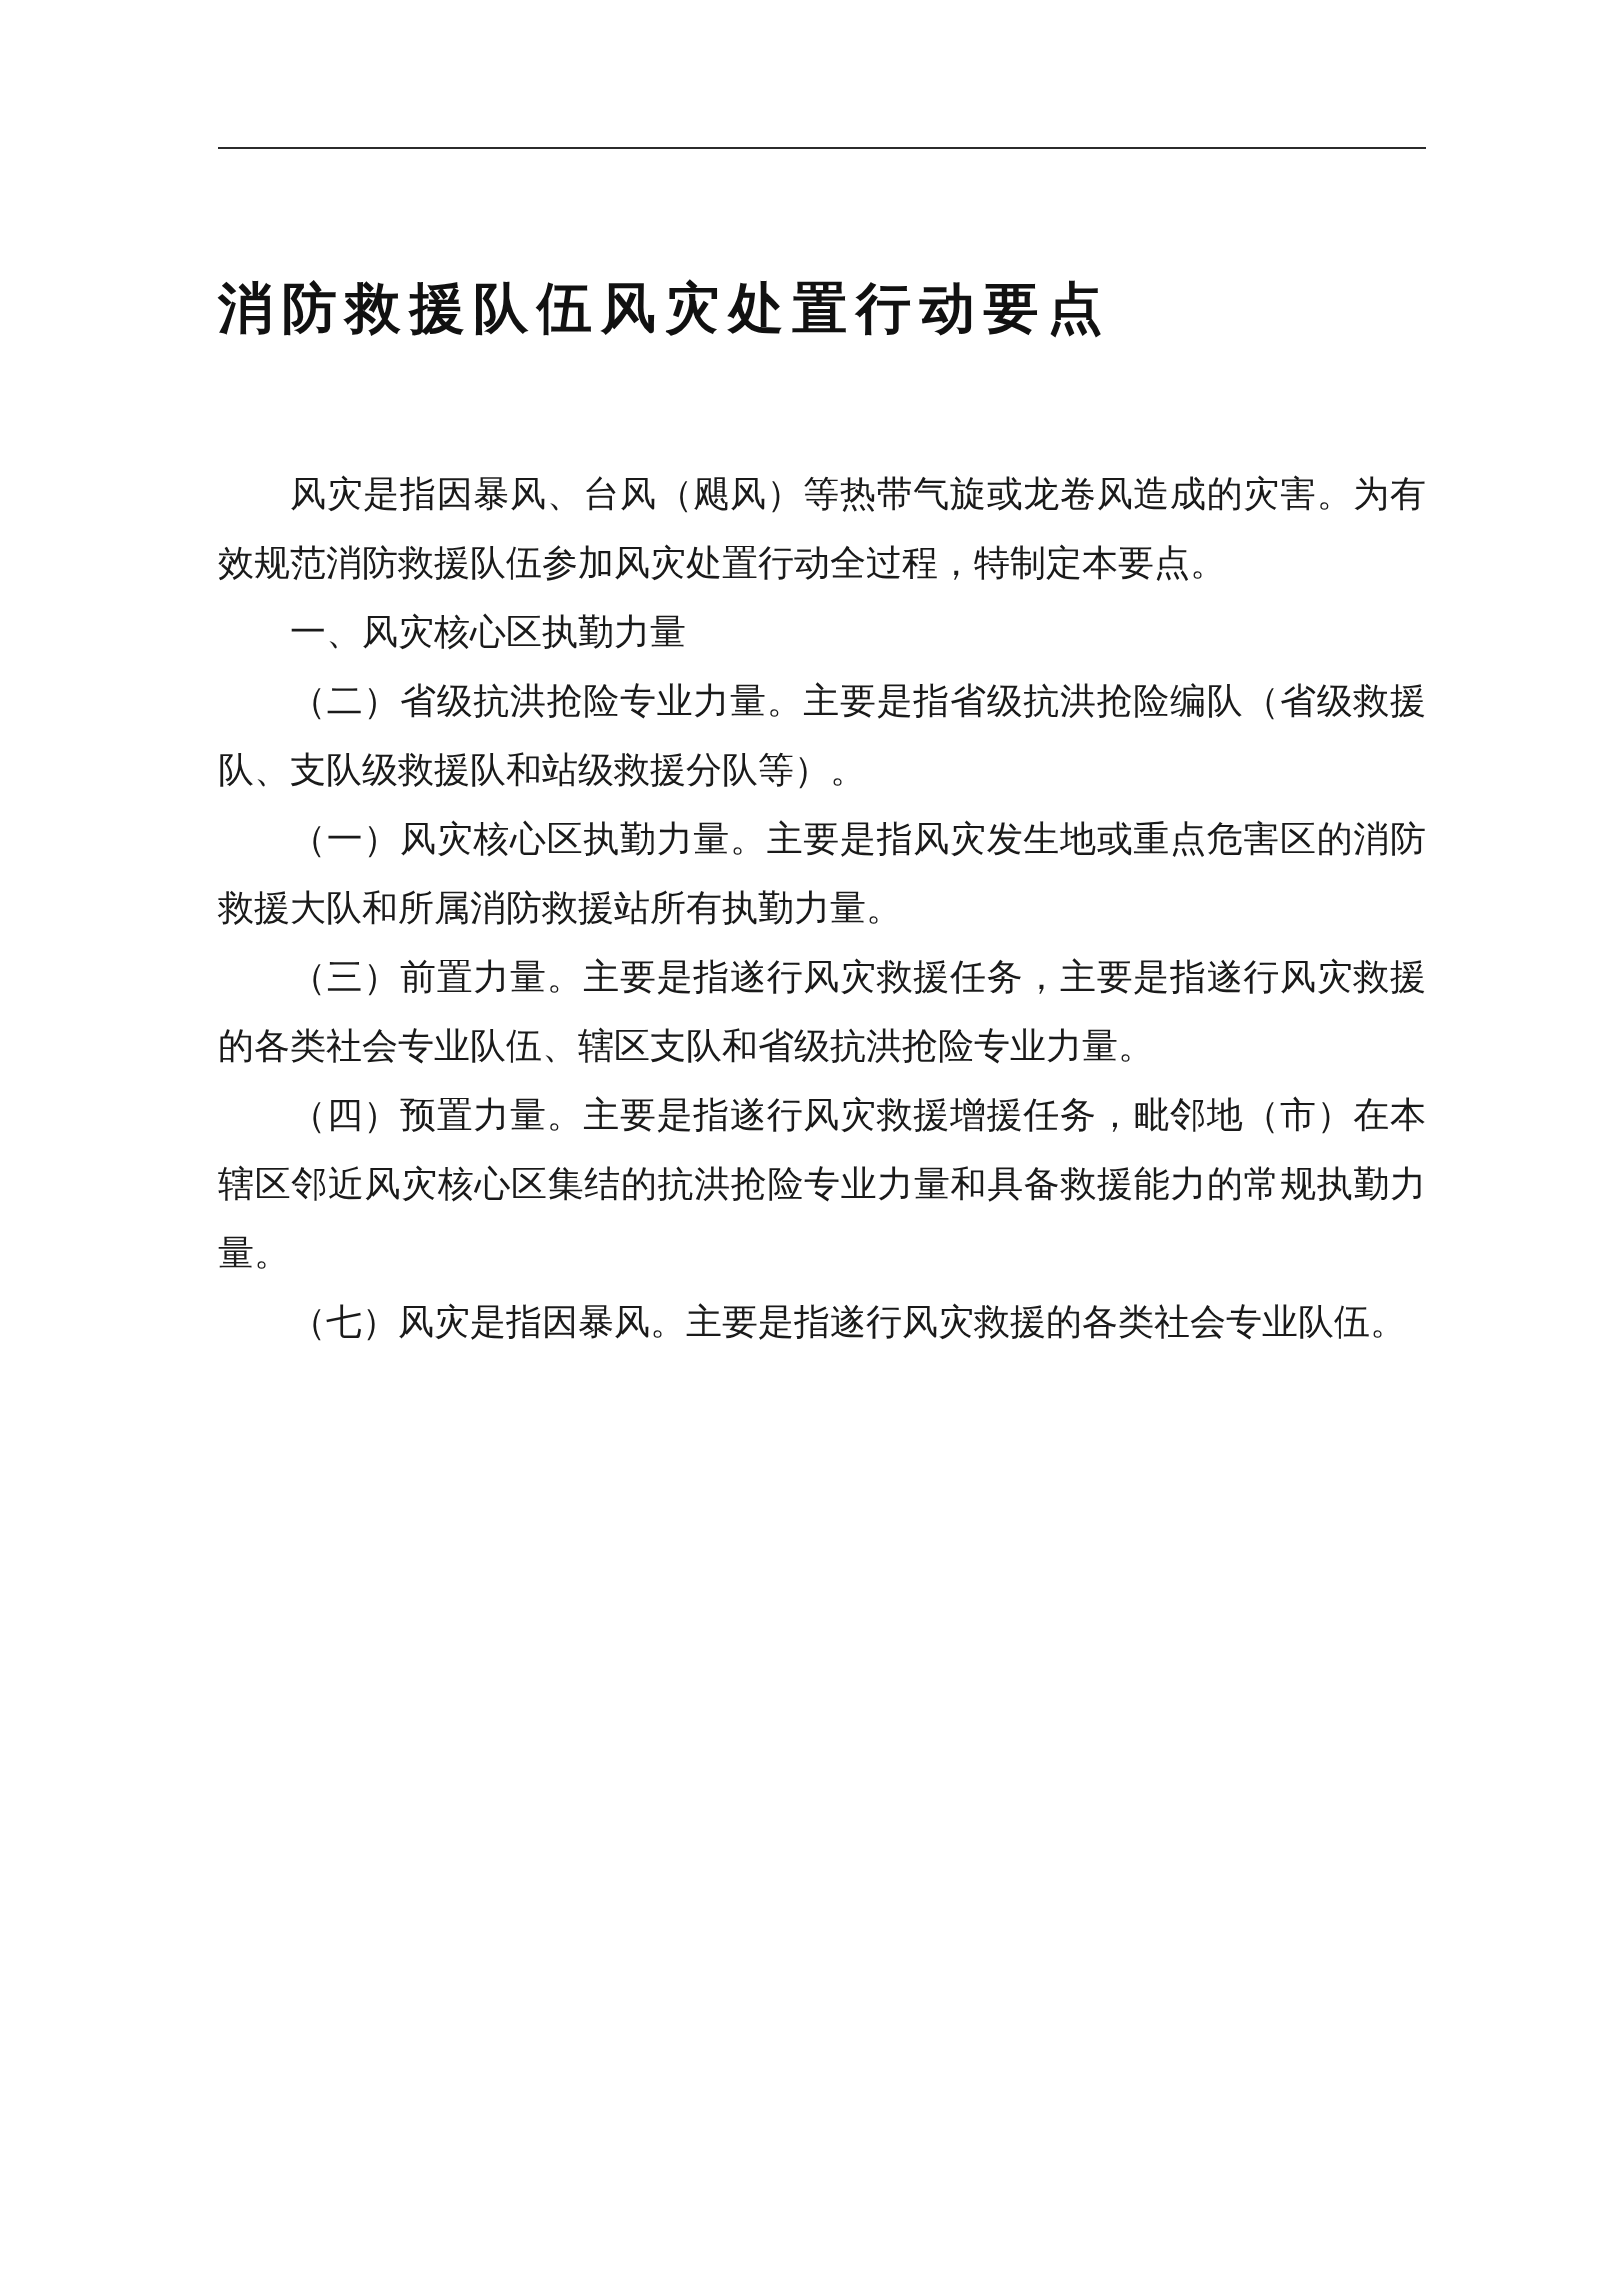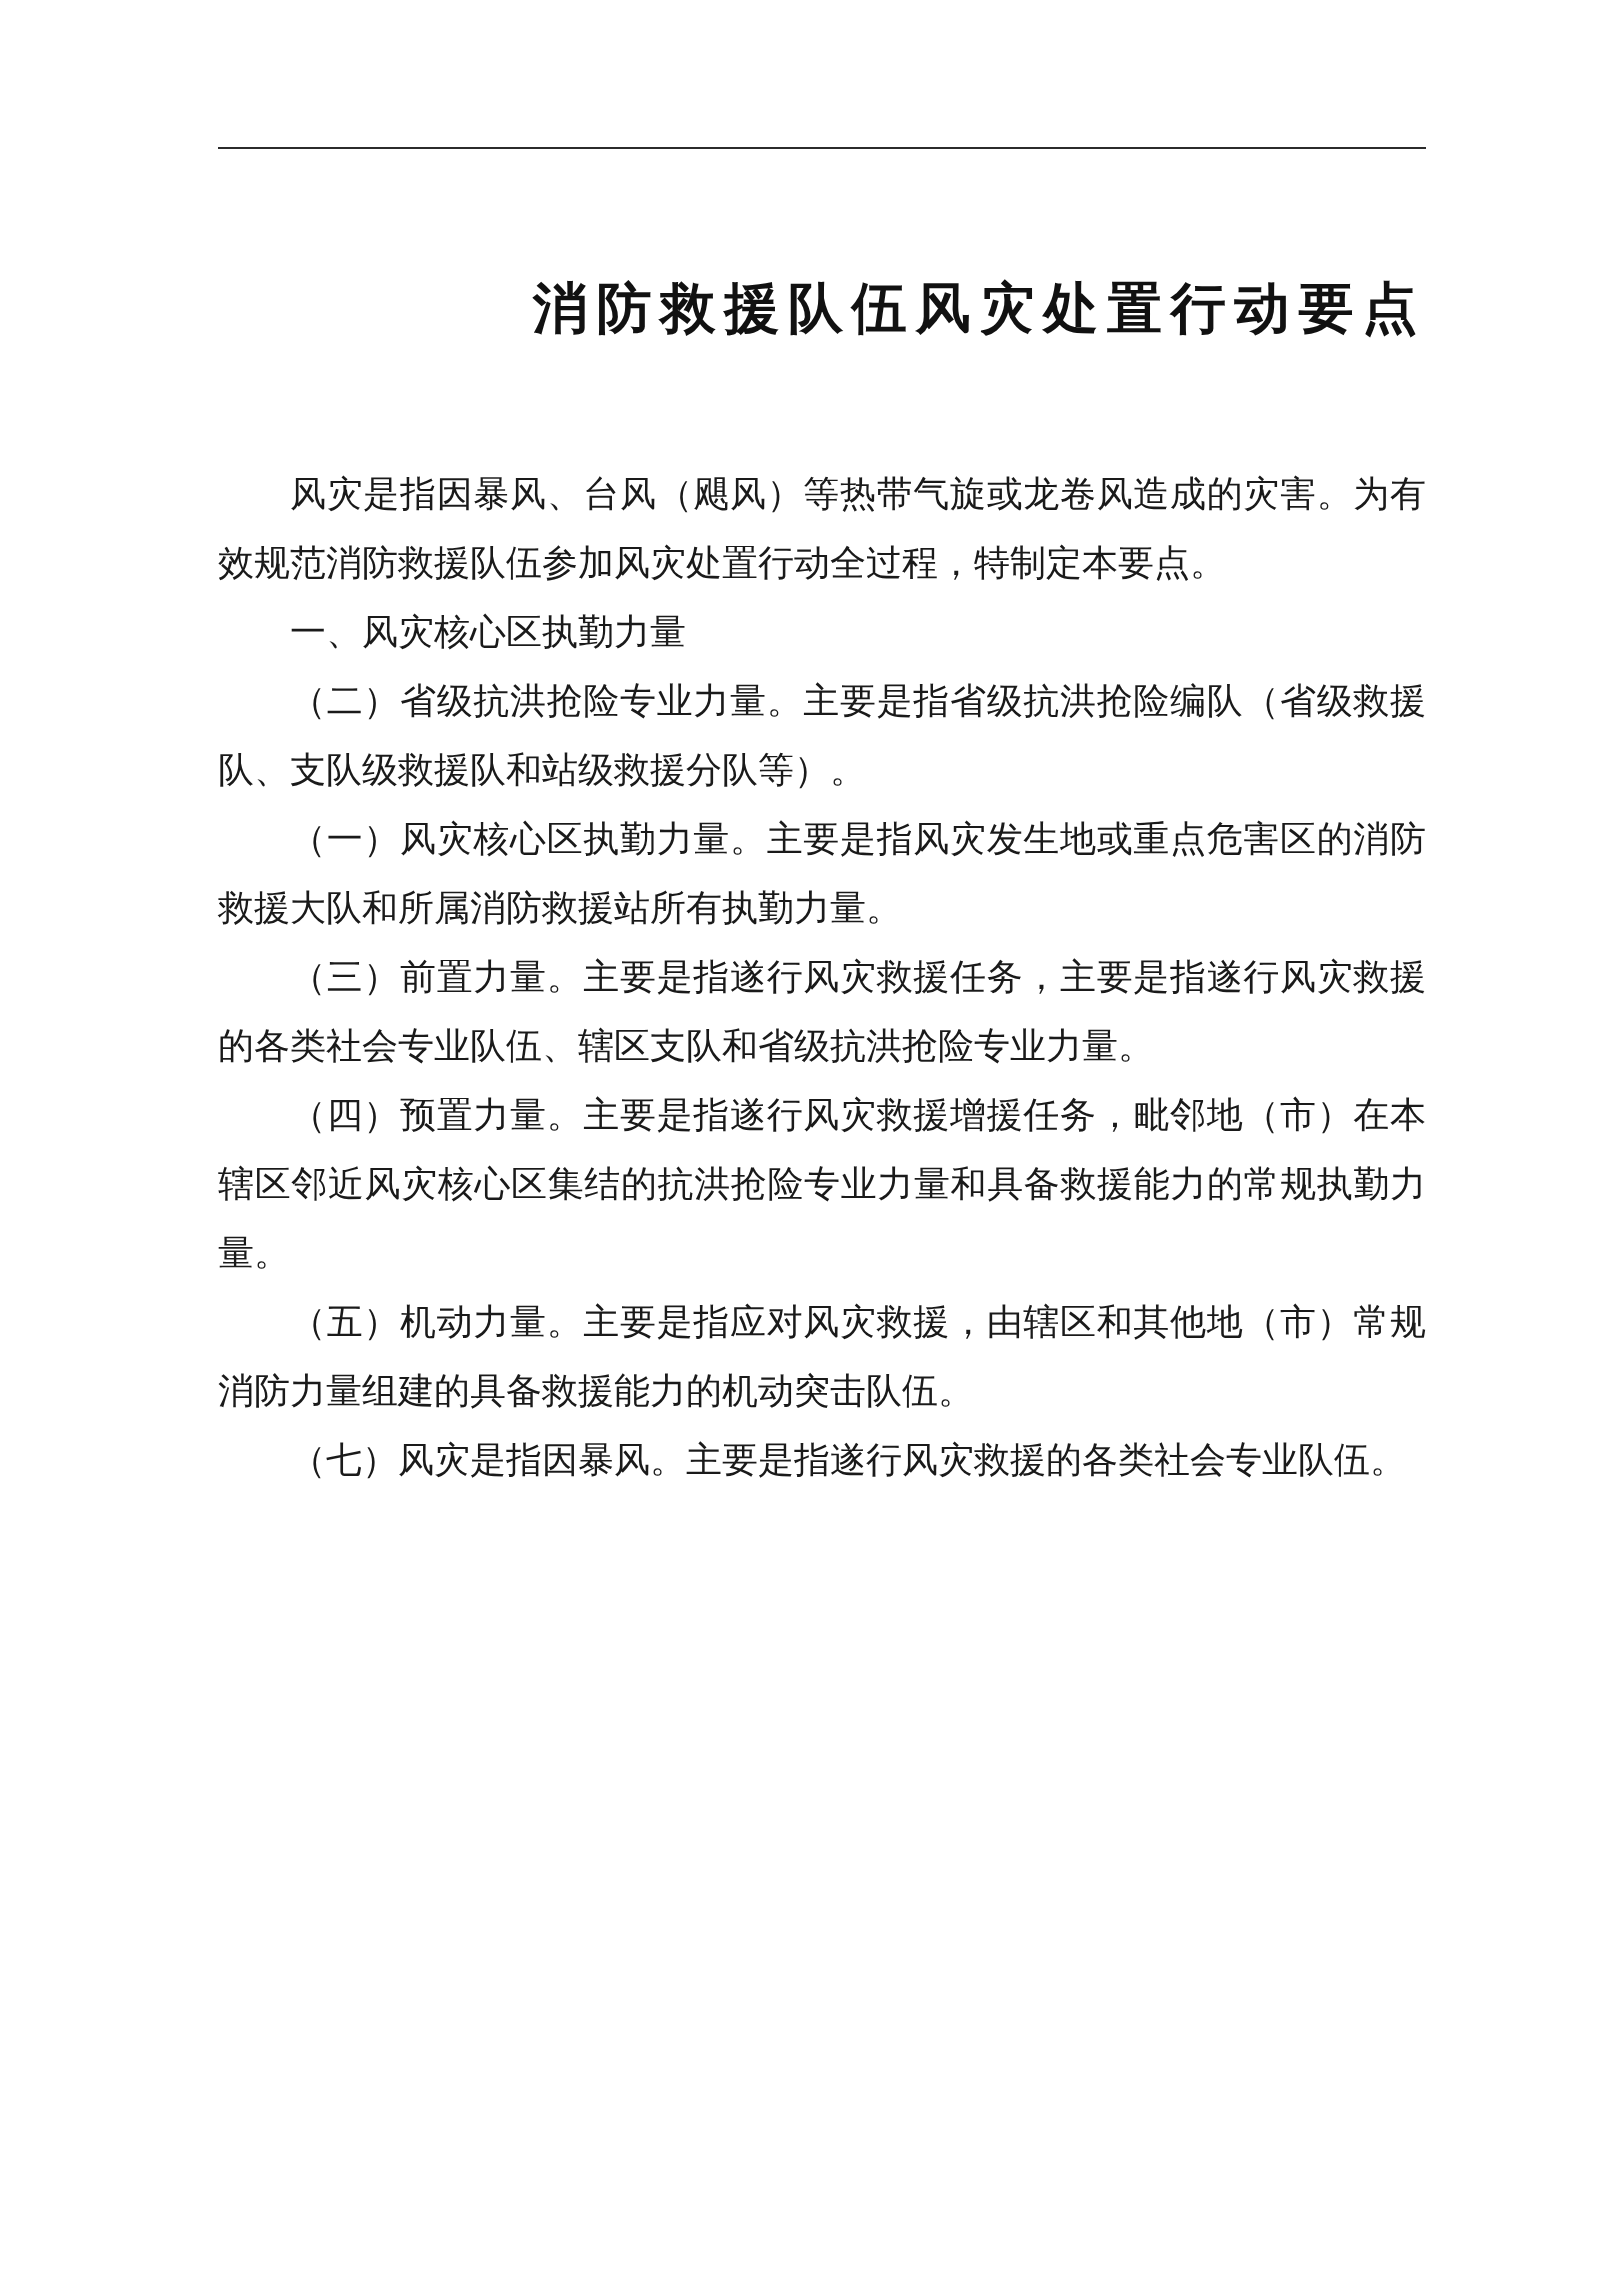--- a/index.html
+++ b/index.html
@@ -21,21 +21,21 @@
     left: 218px;
     width: 1208px;
     height: 2px;
     background: #2b2b2b;
   }
   .doc-title {
     position: absolute;
     top: 272px;
     left: 218px;
     width: 1208px;
-    text-align: right;
+    text-align: left;
     font-size: 55px;
     font-weight: 700;
     letter-spacing: 8.8px;
     color: #111111;
     white-space: nowrap;
   }
   .content {
     position: absolute;
     top: 459px;
     left: 218px;
@@ -67,20 +67,19 @@
     <p class="section-heading">一、风灾核心区执勤力量</p>
 
     <p>（二）省级抗洪抢险专业力量。主要是指省级抗洪抢险编队（省级救援队、支队级救援队和站级救援分队等）。</p>
 
     <p>（一）风灾核心区执勤力量。主要是指风灾发生地或重点危害区的消防救援大队和所属消防救援站所有执勤力量。</p>
 
     <p>（三）前置力量。主要是指遂行风灾救援任务，主要是指遂行风灾救援的各类社会专业队伍、辖区支队和省级抗洪抢险专业力量。</p>
 
     <p>（四）预置力量。主要是指遂行风灾救援增援任务，毗邻地（市）在本辖区邻近风灾核心区集结的抗洪抢险专业力量和具备救援能力的常规执勤力量。</p>
 
-    <p>（五）机动力量。主要是指应对风灾救援，由辖区和其他地（市）常规消防力量组建的具备救援能力的机动突击队伍。</p>
 
 
     <p>（七）风灾是指因暴风。主要是指遂行风灾救援的各类社会专业队伍。</p>
   </div>
 
 </div>
 
 
 </body></html>

